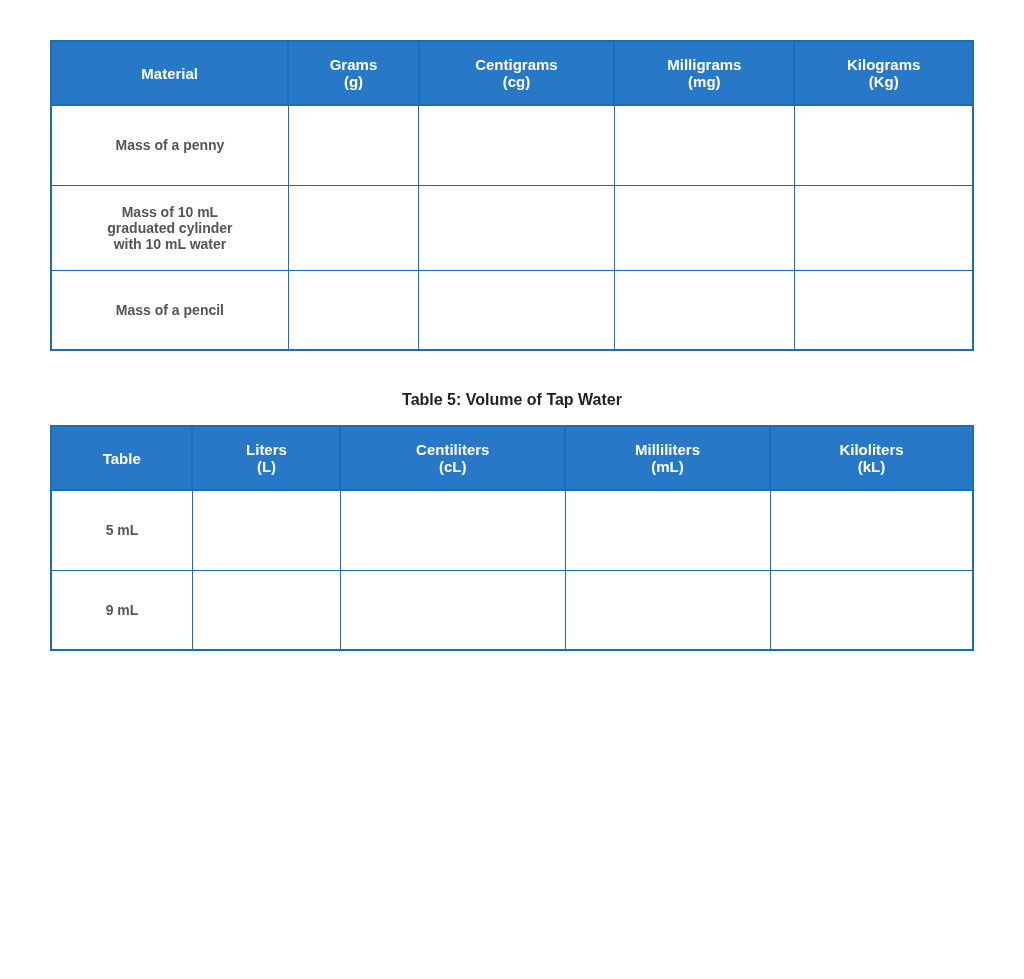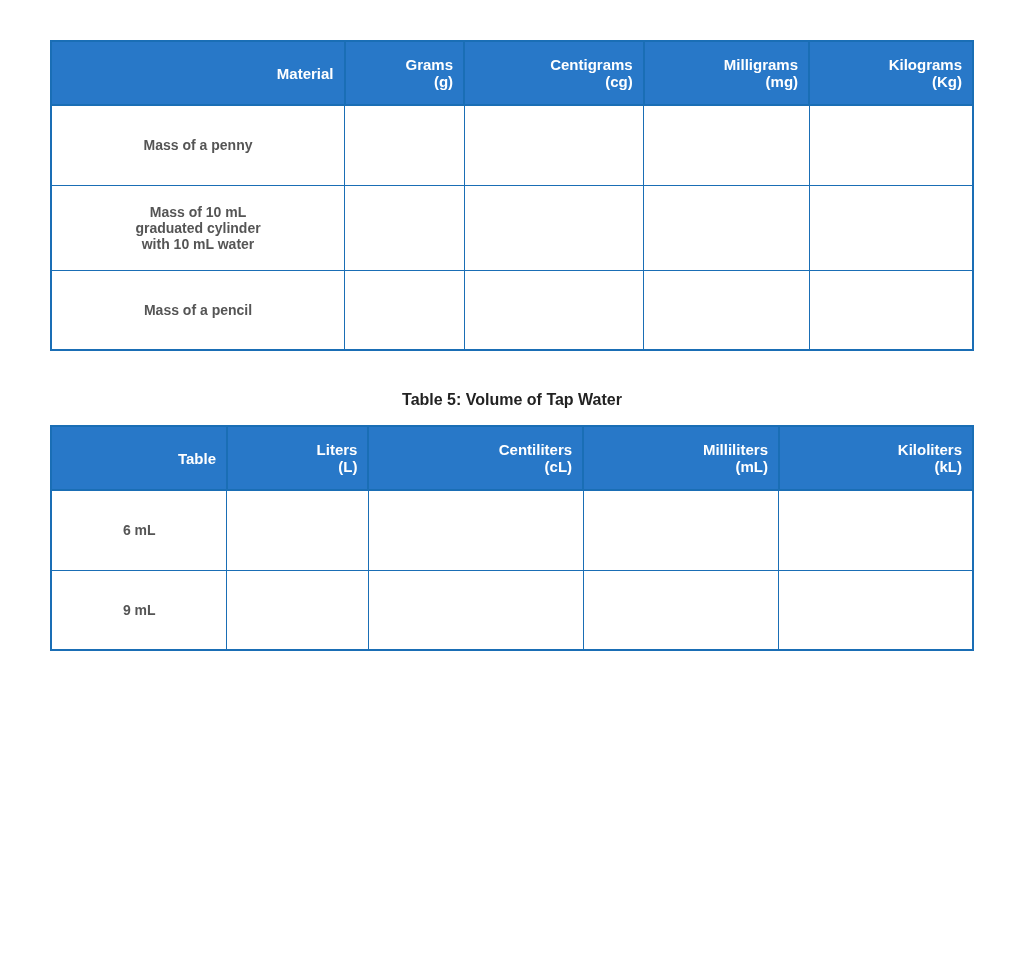--- a/index.html
+++ b/index.html
@@ -25,29 +25,29 @@
       width: 100%;
       border-collapse: collapse;
       border: 2px solid #1a6eb5;
       margin-bottom: 40px;
     }
 
     .data-table th {
       background-color: #2878c8;
       color: #ffffff;
       font-weight: bold;
-      text-align: right;
+      text-align: center;
       padding: 14px 10px;
       border: 2px solid #1a6eb5;
       font-size: 15px;
     }
 
     .data-table td {
       border: 1.5px solid #1a6eb5;
-      padding: 18px 22px;
+      padding: 18px 0;
       text-align: center;
       font-weight: bold;
       color: #555555;
       font-size: 14px;
       height: 80px;
     }
 
     .data-table td.row-label {
       text-align: center;
       color: #555555;
@@ -114,21 +114,21 @@
       <tr>
         <th>Table</th>
         <th>Liters<br>(L)</th>
         <th>Centiliters<br>(cL)</th>
         <th>Milliliters<br>(mL)</th>
         <th>Kiloliters<br>(kL)</th>
       </tr>
     </thead>
     <tbody>
       <tr>
-        <td class="row-label">6 mL</td>
+        <td class="row-label">5 mL</td>
         <td class="data-cell"></td>
         <td class="data-cell"></td>
         <td class="data-cell"></td>
         <td class="data-cell"></td>
       </tr>
       <tr>
         <td class="row-label">9 mL</td>
         <td class="data-cell"></td>
         <td class="data-cell"></td>
         <td class="data-cell"></td>

